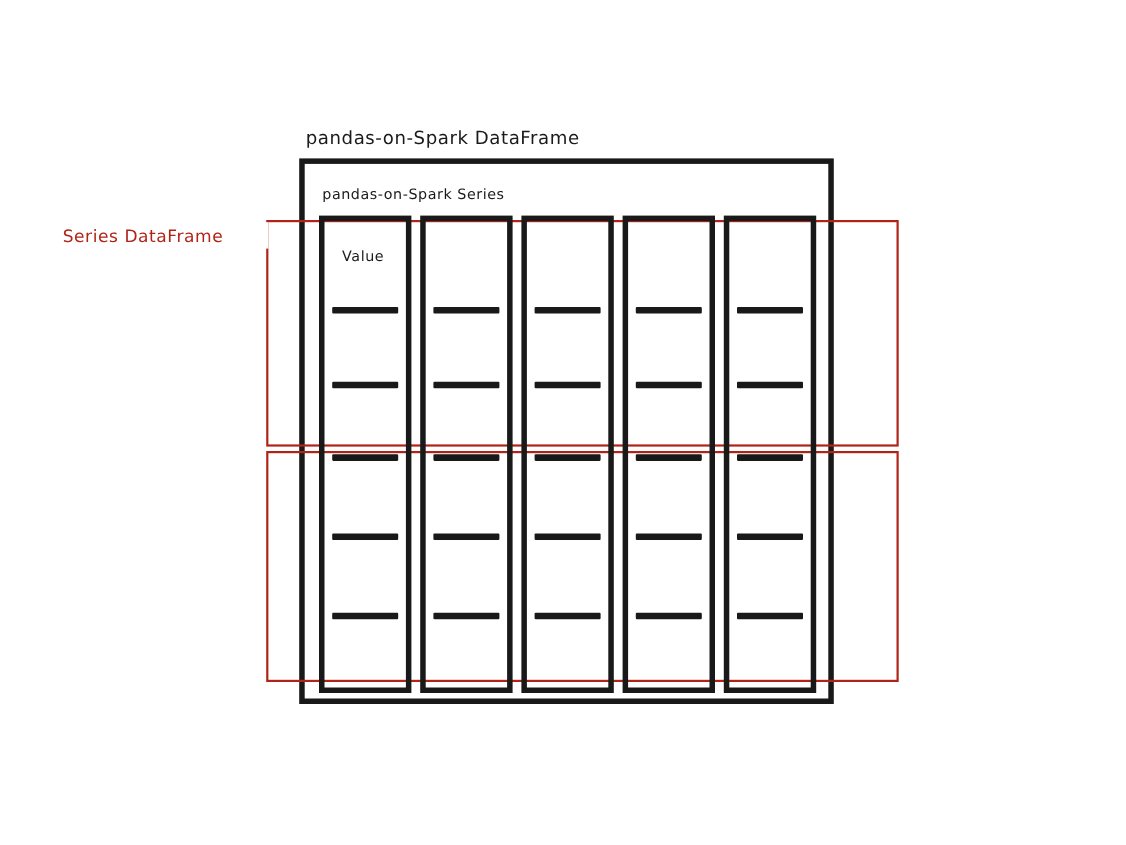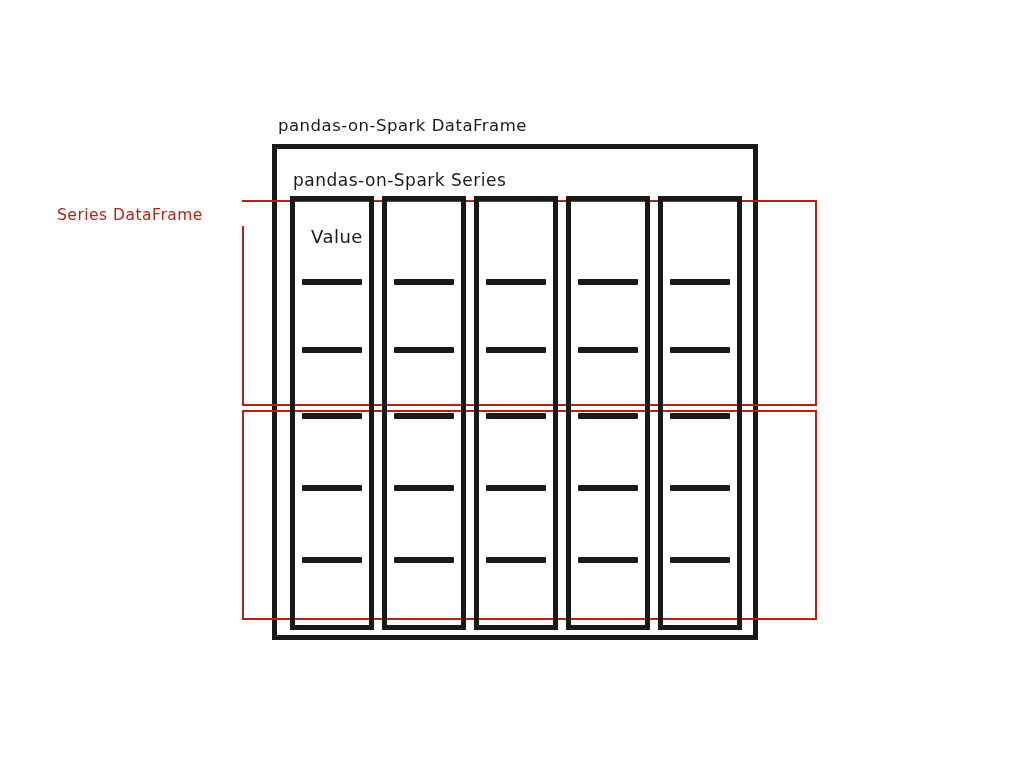--- a/index.html
+++ b/index.html
@@ -25,27 +25,27 @@
   }
   #label-dataframe {
     left: 278px;
     top: 116px;
     font-size: 16.5px;
     color: #1a1a1a;
   }
   #label-series {
     left: 293px;
     top: 170px;
-    font-size: 17px;
+    font-size: 13px;
     color: #1a1a1a;
   }
   #label-value {
     left: 311px;
     top: 226px;
-    font-size: 18px;
+    font-size: 13px;
     color: #1a1a1a;
   }
   #label-pandas {
     left: 57px;
     top: 206px;
     font-size: 15.5px;
     color: #b02418;
   }
 
   

